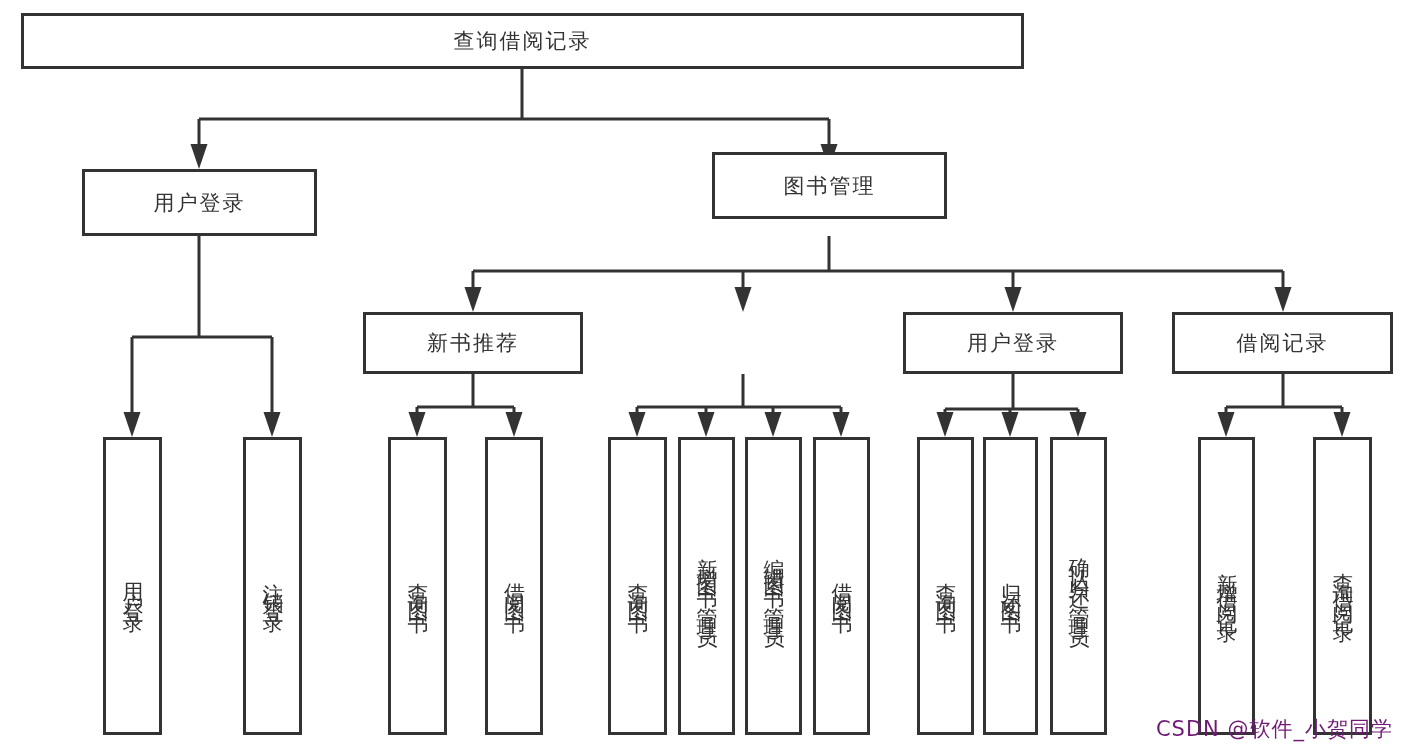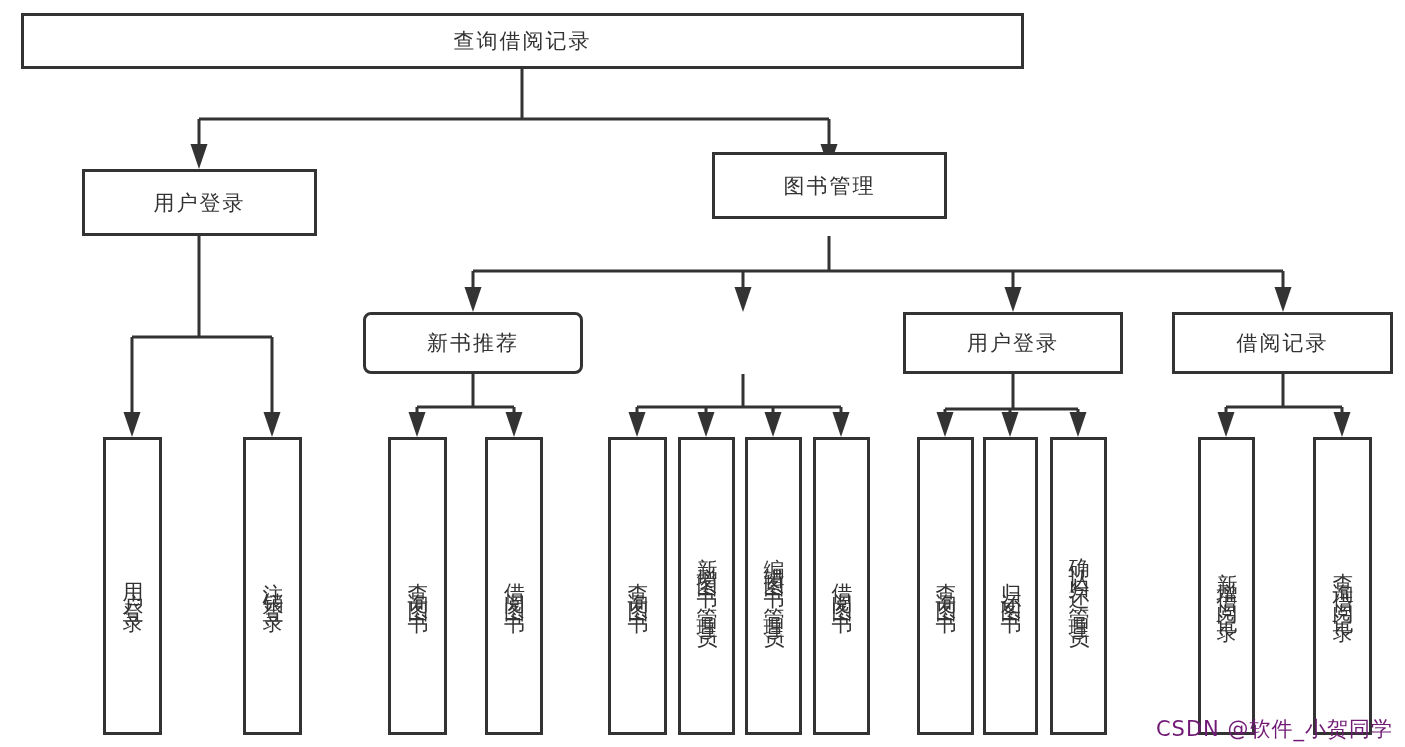--- a/index.html
+++ b/index.html
@@ -105,21 +105,21 @@
     <span>查询借阅记录</span>
   </div>
 
   <div class="box h" style="left:82px; top:169px; width:235px; height:67px;">
     <span>用户登录</span>
   </div>
   <div class="box h" style="left:712px; top:152px; width:235px; height:67px;">
     <span>图书管理</span>
   </div>
 
-  <div class="box h" style="left:363px; top:312px; width:220px; height:62px;border-radius:8px;">
+  <div class="box h" style="left:363px; top:312px; width:220px; height:62px;">
     <span>新书推荐</span>
   </div>
   <div class="box h" style="left:903px; top:312px; width:220px; height:62px;">
     <span>用户登录</span>
   </div>
   <div class="box h" style="left:1172px; top:312px; width:221px; height:62px;">
     <span>借阅记录</span>
   </div>
 
   <div class="box v" style="left:103px; top:437px; width:59px; height:298px;">

